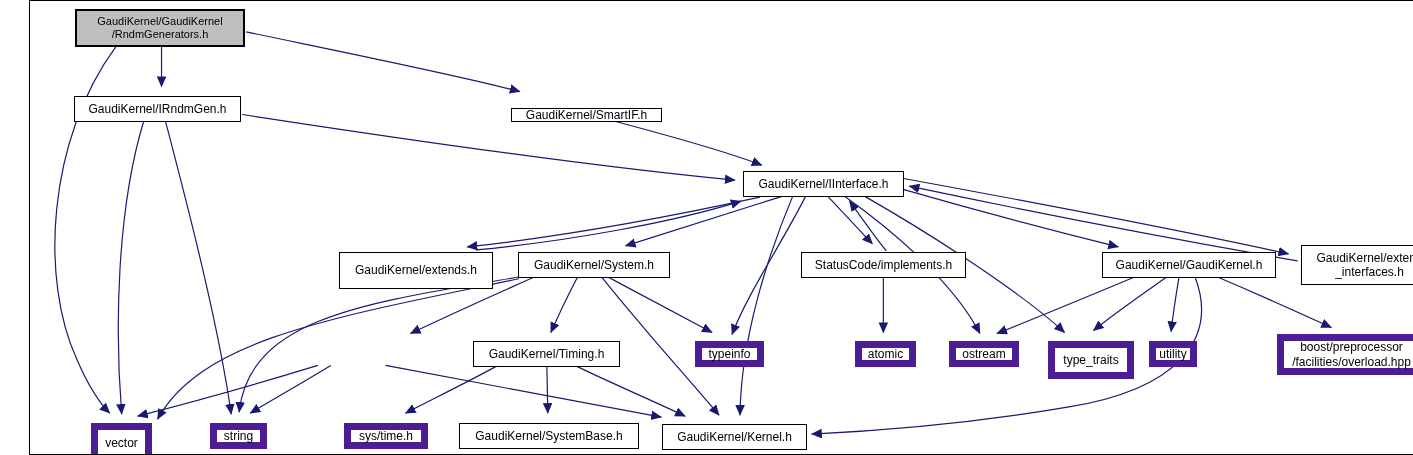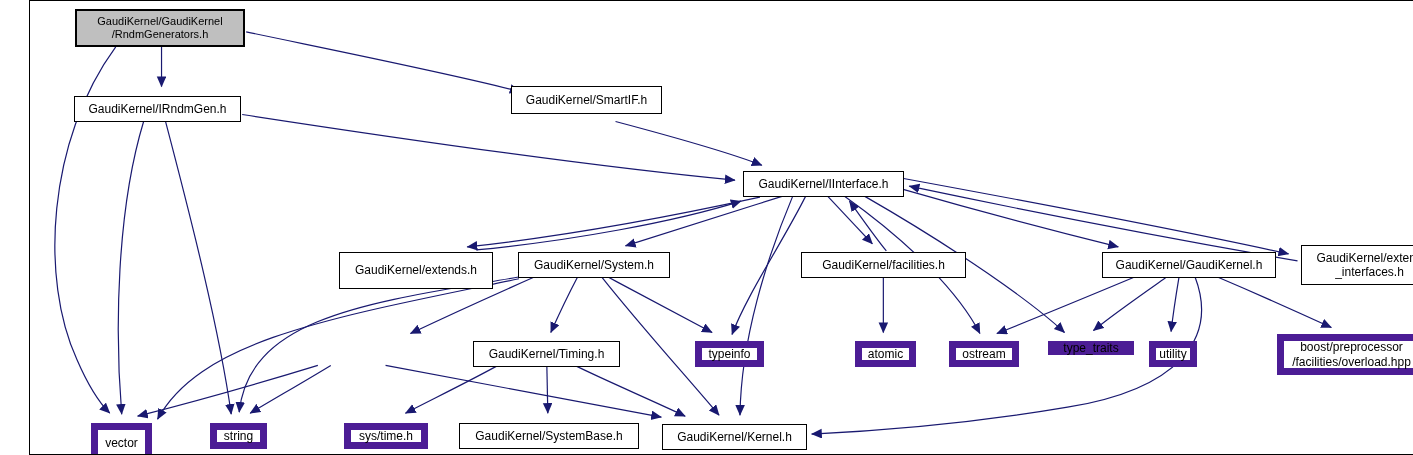--- a/index.html
+++ b/index.html
@@ -80,45 +80,45 @@
     <path d="M1152,277 C1149,295 1146,314 1144,332" marker-end="url(#arr)"></path>
     <path d="M1190,277 C1230,294 1268,311 1305,328" marker-end="url(#arr)"></path>
     <path d="M1168,277 C1192,340 1150,390 1040,408 C945,424 848,432 783,435" marker-end="url(#arr)"></path>
   </svg>
 
   <div class="node main" style="left:45px;top:8px;width:170px;height:38px">GaudiKernel/GaudiKernel
 /RndmGenerators.h</div>
 
   <div class="node" style="left:44px;top:95px;width:167px;height:26px">GaudiKernel/IRndmGen.h</div>
 
-  <div class="node" style="left:481px;top:85px;width:151px;height:28px">GaudiKernel/SmartIF.h</div>
+  <div class="node" style="left:481px;top:107px;width:151px;height:14px">GaudiKernel/SmartIF.h</div>
 
   <div class="node" style="left:713px;top:170px;width:161px;height:26px">GaudiKernel/IInterface.h</div>
 
   <div class="node" style="left:309px;top:251px;width:154px;height:37px">GaudiKernel/extends.h</div>
 
   <div class="node" style="left:488px;top:251px;width:152px;height:26px">GaudiKernel/System.h</div>
 
-  <div class="node" style="left:771px;top:251px;width:165px;height:26px">GaudiKernel/facilities.h</div>
+  <div class="node" style="left:771px;top:251px;width:165px;height:26px">StatusCode/implements.h</div>
 
   <div class="node" style="left:1072px;top:251px;width:174px;height:26px">GaudiKernel/GaudiKernel.h</div>
 
   <div class="node" style="left:1271px;top:244px;width:137px;height:40px">GaudiKernel/extend
 _interfaces.h</div>
 
 
   <div class="node" style="left:443px;top:340px;width:147px;height:26px">GaudiKernel/Timing.h</div>
 
   <div class="node external" style="left:665px;top:340px;width:69px;height:26px">typeinfo</div>
 
   <div class="node external" style="left:825px;top:340px;width:61px;height:26px">atomic</div>
 
   <div class="node external" style="left:919px;top:340px;width:70px;height:26px">ostream</div>
 
-  <div class="node external" style="left:1018px;top:340px;width:86px;height:14px">type_traits</div>
+  <div class="node external" style="left:1018px;top:340px;width:86px;height:38px">type_traits</div>
 
   <div class="node external" style="left:1119px;top:340px;width:48px;height:26px">utility</div>
 
   <div class="node external" style="left:1247px;top:333px;width:149px;height:41px">boost/preprocessor
 /facilities/overload.hpp</div>
 
   <div class="node external" style="left:61px;top:422px;width:61px;height:40px">vector</div>
 
   <div class="node external" style="left:180px;top:422px;width:57px;height:26px">string</div>
 

